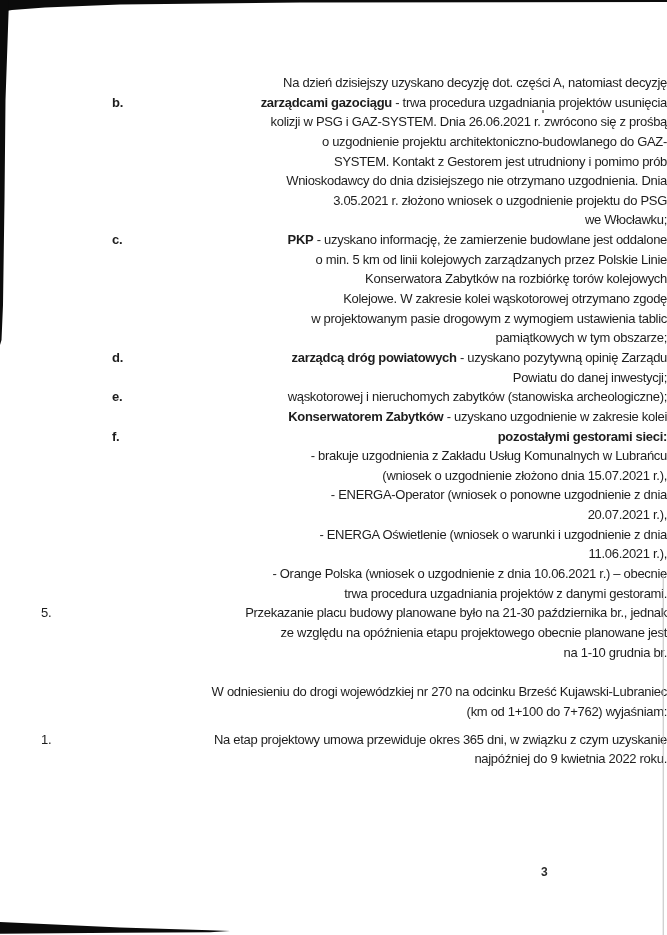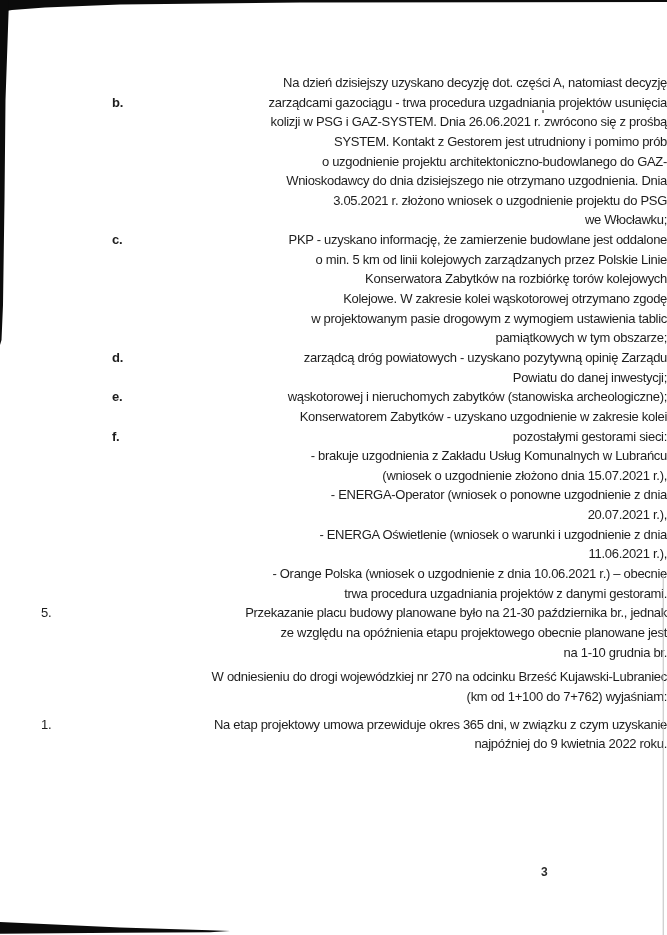--- a/index.html
+++ b/index.html
@@ -8,21 +8,21 @@
     background:#ffffff;
     font-family:"Liberation Sans", sans-serif;
   }
   .page{position:absolute;inset:0;background:#ffffff;}
   .doc{
     position:absolute;left:0;top:73px;width:667px;
     color:#1d1d1d;font-size:13px;line-height:19.65px;letter-spacing:-0.3px;
   }
   .block{position:relative;}
   .line{white-space:pre;height:19.65px;overflow:visible;text-align:right;}
-  .bold{font-weight:400;margin-left:16px;}
+  .bold{font-weight:700;margin-left:16px;}
   .marker{position:absolute;top:0;}
   .level-inner .lines{margin-left:132px;}
   .level-inner .marker{left:112px;}
   .level-outer .lines{}
   .level-outer .marker{left:41px;}
   .level-paragraph .lines{margin-left:44px;}
   .marker.mb{font-weight:700;}
   .page-number{
     position:absolute;left:541px;top:865px;
     font-size:12px;font-weight:700;color:#2b2b2b;
@@ -38,22 +38,22 @@
       <div class="block level-inner">
         <div class="lines">
           <div class="line"><span>Na dzień dzisiejszy uzyskano decyzję dot. części A, natomiast decyzję</span></div>
         </div>
       </div>
       <div class="block level-inner">
         <div class="marker mb">b.</div>
         <div class="lines">
           <div class="line"><span class="bold">zarządcami gazociągu</span><span> - trwa procedura uzgadniania projektów usunięcia</span></div>
           <div class="line"><span>kolizji w PSG i GAZ-SYSTEM. Dnia 26.06.2021 r. zwrócono się z prośbą</span></div>
+          <div class="line"><span>o uzgodnienie projektu architektoniczno-budowlanego do GAZ-</span></div>
           <div class="line"><span>SYSTEM. Kontakt z Gestorem jest utrudniony i pomimo prób</span></div>
-          <div class="line"><span>o uzgodnienie projektu architektoniczno-budowlanego do GAZ-</span></div>
           <div class="line"><span>Wnioskodawcy do dnia dzisiejszego nie otrzymano uzgodnienia. Dnia</span></div>
           <div class="line"><span>3.05.2021 r. złożono wniosek o uzgodnienie projektu do PSG</span></div>
           <div class="line"><span>we Włocławku;</span></div>
         </div>
       </div>
       <div class="block level-inner">
         <div class="marker mb">c.</div>
         <div class="lines">
           <div class="line"><span class="bold">PKP</span><span> - uzyskano informację, że zamierzenie budowlane jest oddalone</span></div>
           <div class="line"><span>o min. 5 km od linii kolejowych zarządzanych przez Polskie Linie</span></div>
@@ -92,21 +92,21 @@
         </div>
       </div>
       <div class="block level-outer">
         <div class="marker">5.</div>
         <div class="lines">
           <div class="line"><span>Przekazanie placu budowy planowane było na 21-30 października br., jednak</span></div>
           <div class="line"><span>ze względu na opóźnienia etapu projektowego obecnie planowane jest</span></div>
           <div class="line"><span>na 1-10 grudnia br.</span></div>
         </div>
       </div>
-      <div class="block level-paragraph" style="margin-top: 5px;">
+      <div class="block level-paragraph" style="margin-top: 20px;">
         <div class="lines">
           <div class="line"><span>W odniesieniu do drogi wojewódzkiej nr 270 na odcinku Brześć Kujawski-Lubraniec</span></div>
           <div class="line"><span>(km od 1+100 do 7+762) wyjaśniam:</span></div>
         </div>
       </div>
       <div class="block level-outer" style="margin-top: 8px;">
         <div class="marker">1.</div>
         <div class="lines">
           <div class="line"><span>Na etap projektowy umowa przewiduje okres 365 dni, w związku z czym uzyskanie</span></div>
           <div class="line"><span>najpóźniej do 9 kwietnia 2022 roku.</span></div>

